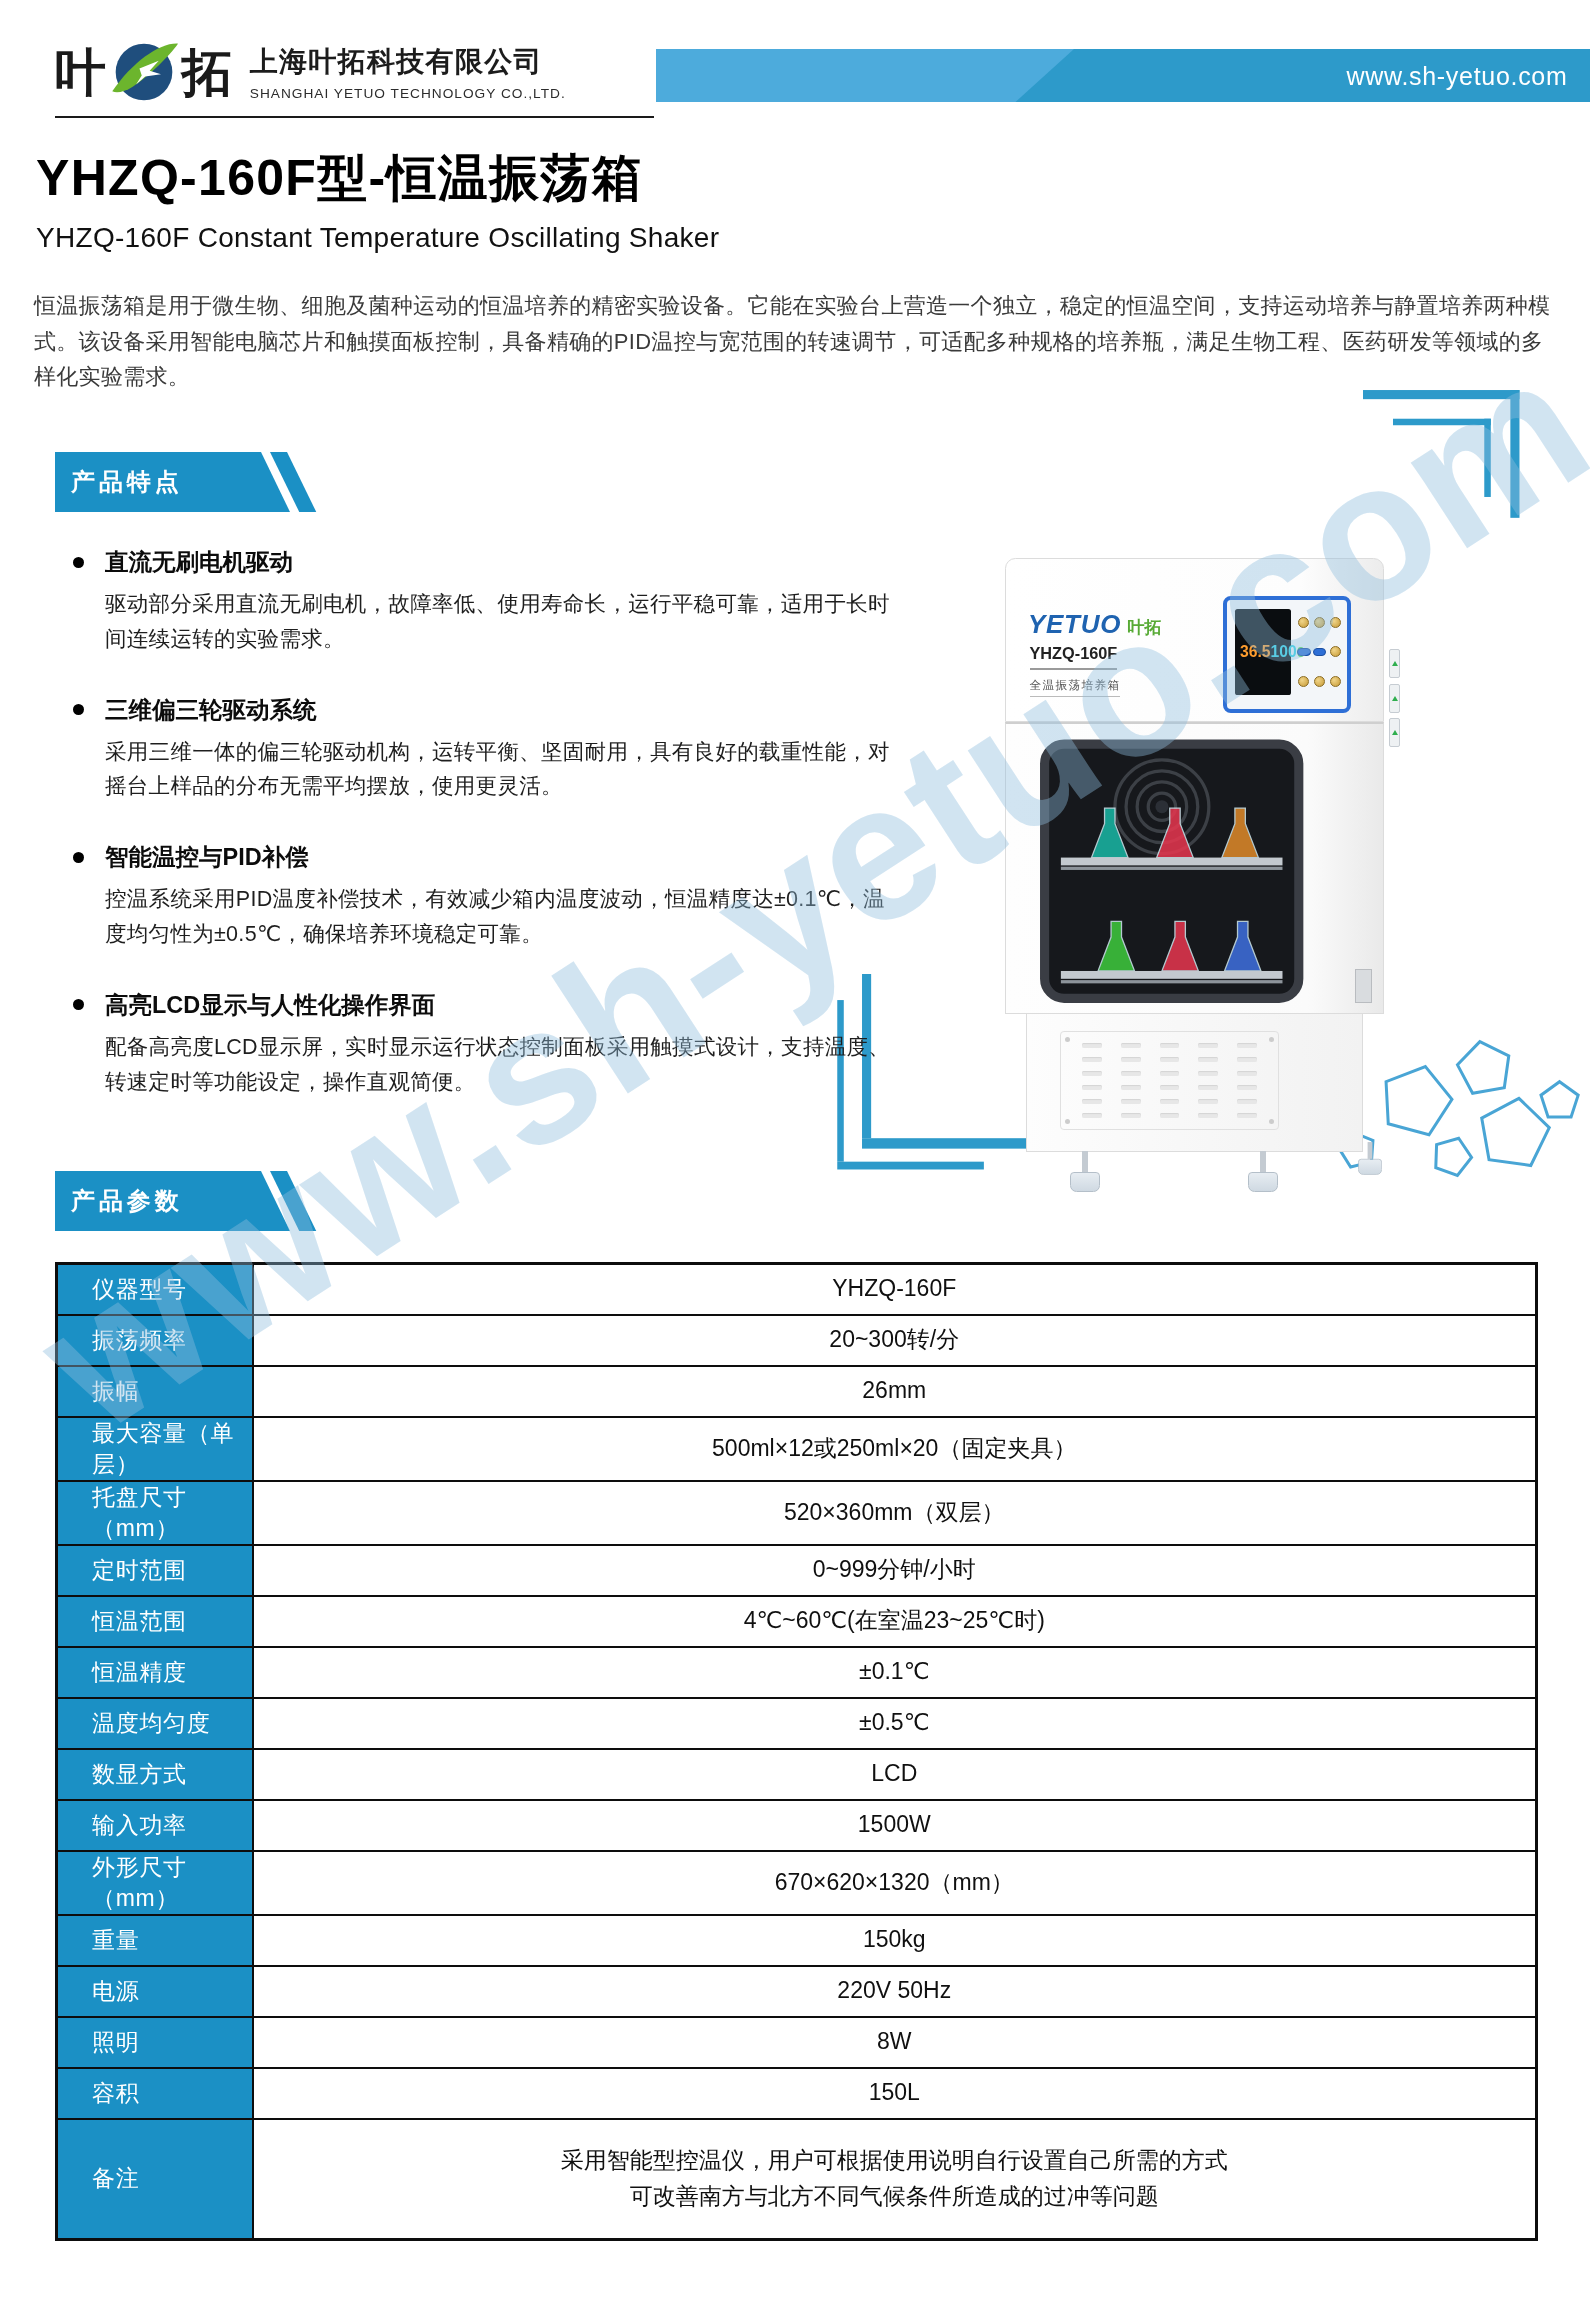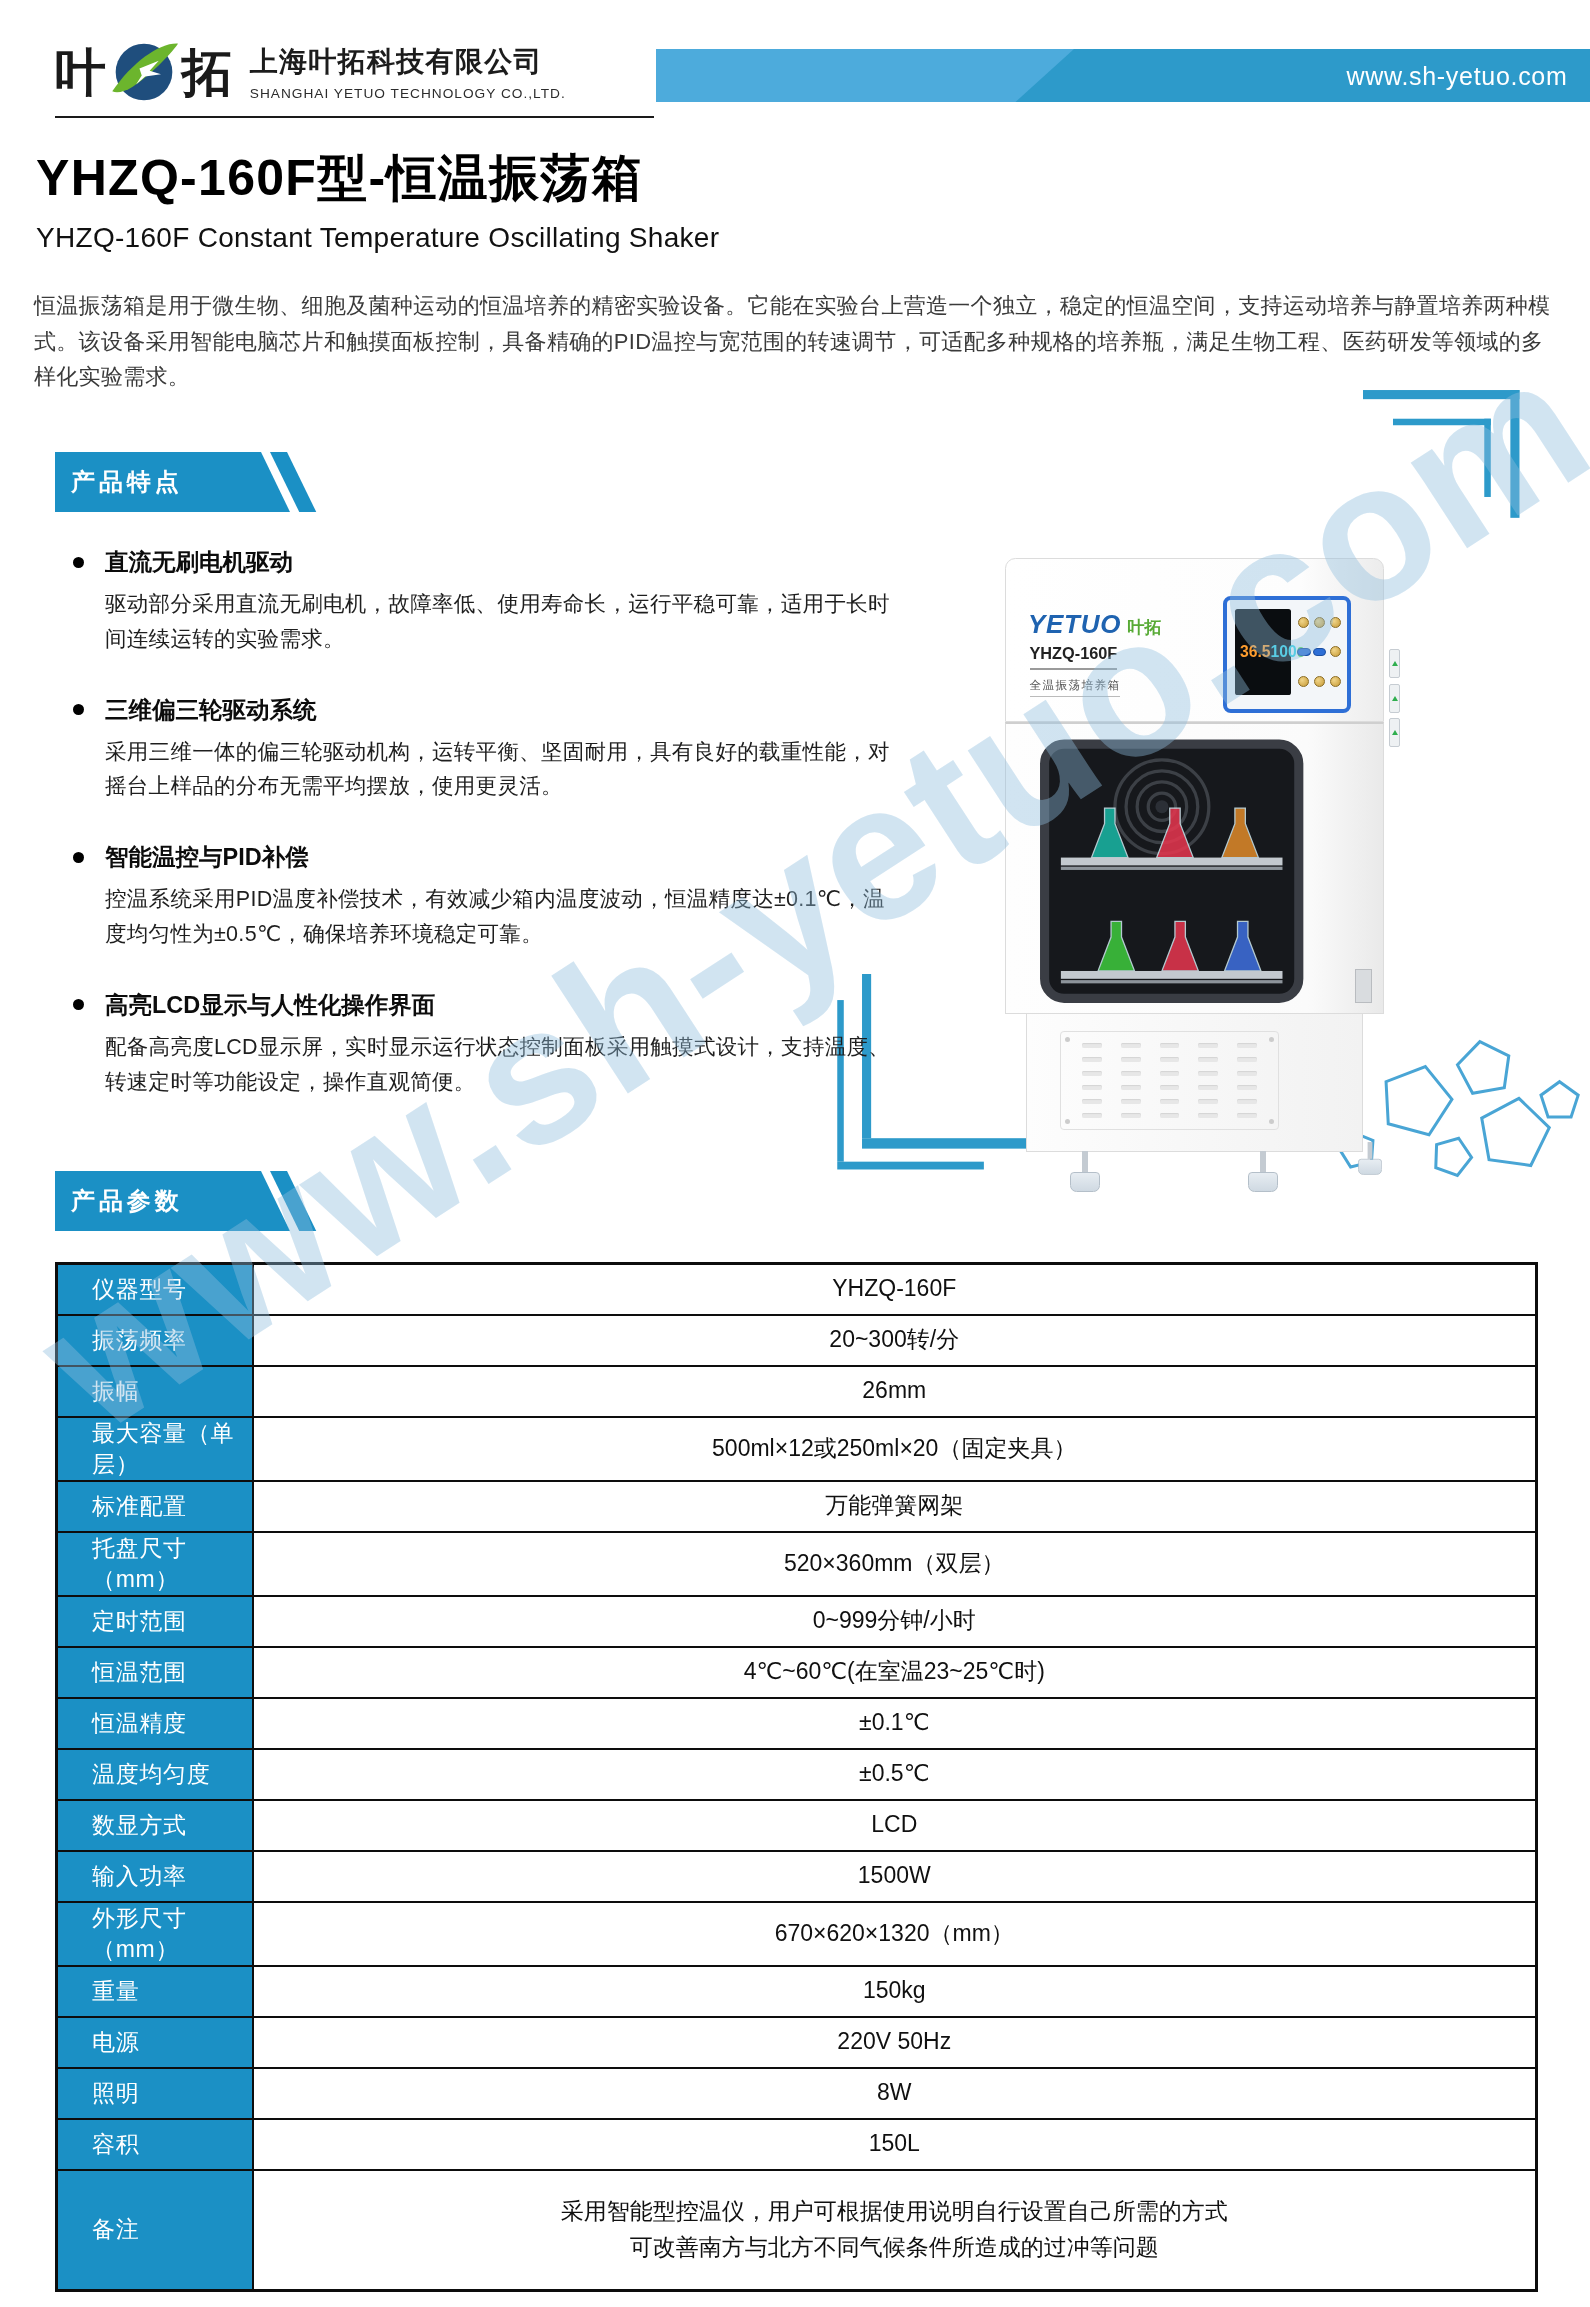--- a/index.html
+++ b/index.html
@@ -354,24 +354,20 @@
       </tr>
       <tr>
         <td class="p-label">振幅</td>
         <td class="p-value">26mm</td>
       </tr>
       <tr>
         <td class="p-label">最大容量（单层）</td>
         <td class="p-value">500ml×12或250ml×20（固定夹具）</td>
       </tr>
       <tr>
-        <td class="p-label">标准配置</td>
-        <td class="p-value">万能弹簧网架</td>
-      </tr>
-      <tr>
         <td class="p-label">托盘尺寸（mm）</td>
         <td class="p-value">520×360mm（双层）</td>
       </tr>
       <tr>
         <td class="p-label">定时范围</td>
         <td class="p-value">0~999分钟/小时</td>
       </tr>
       <tr>
         <td class="p-label">恒温范围</td>
         <td class="p-value">4℃~60℃(在室温23~25℃时)</td>

